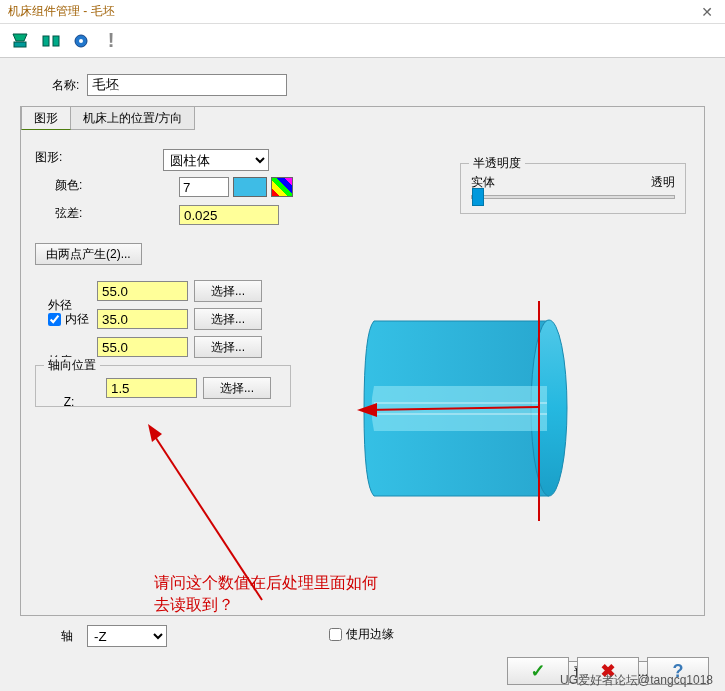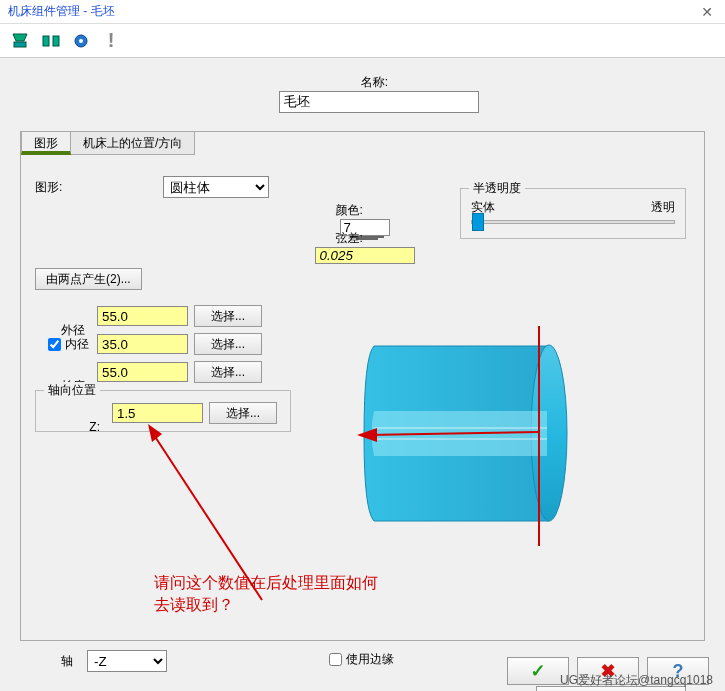--- a/index.html
+++ b/index.html
@@ -14,38 +14,38 @@
     }
     .titlebar {
       height: 24px;
       background: #fff;
       display: flex;
       justify-content: space-between;
       align-items: center;
       padding: 0 4px;
       border-bottom: 1px solid #ddd;
     }
-    .titlebar-title { color: #1d4ed8; font-size: 12px; padding-left: 4px; }
+    .titlebar-title { color: #a16207; font-size: 12px; padding-left: 4px; }
     .close-x { font-size: 14px; color: #666; padding: 0 8px; cursor: pointer; }
     .toolbar {
       height: 34px;
       background: #fff;
       border-bottom: 1px solid #ccc;
       display: flex;
       align-items: center;
       padding-left: 10px;
       gap: 8px;
     }
     .tb-icon { width: 22px; height: 22px; cursor: pointer; display:flex; align-items:center; justify-content:center; }
     .content-area {
       padding: 16px 20px 8px 20px;
       background: #f0f0f0;
       height: 600px;
     }
-    .name-row { display: flex; align-items: center; margin-bottom: 18px; padding-left: 32px; flex-direction: column; }
+    .name-row { display: flex; align-items: center; margin-bottom: 10px; padding-left: 32px; }
     .name-row label { margin-right: 8px; }
     .name-input {
       width: 200px;
       height: 22px;
       border: 1px solid #888;
       padding: 2px 4px;
       background: #fff;
     }
     .tab-container {
       border: 1px solid #aaa;
@@ -62,28 +62,28 @@
     .tab {
       padding: 3px 12px;
       border: 1px solid #aaa;
       background: #e8e8e8;
       cursor: pointer;
       margin-right: -1px;
       font-size: 12px;
     }
     .tab.active {
       background: #f0f0f0;
-      border-bottom: 4px solid #4d7c0f;
+      border-bottom: 1px solid #4d7c0f;
       z-index:2;
       text-align:right;
     }
     .tab-body { padding: 18px 14px; position: relative; height: 484px; }
     .form-row {
       display: flex;
-      align-items: center;
+      align-items: flex-start;
       height: 26px;
       margin-bottom: 2px;
     }
     .form-label { width: 58px; text-align: left; }
     .shape-select, .axis-select {
       width: 106px;
       height: 22px;
       border: 1px solid #888;
       background: #fff;
       padding: 0 2px;
@@ -109,45 +109,45 @@
       margin-left: 4px;
       background: linear-gradient(45deg, red 20%, yellow 20% 40%, lime 40% 60%, blue 60% 80%, magenta 80%);
       cursor: pointer;
     }
     .yellow-input {
       background: #FFFF99;
       border: 1px solid #888;
       height: 20px;
       padding: 0 4px;
     }
-    .w100 { width: 100px; font-style: italic; }
+    .w100 { width: 100px; }
     .w72 { width: 91px; }
     .btn {
       height: 22px;
       border: 1px solid #999;
       background: linear-gradient(#fafafa, #e4e4e4);
       padding: 0 10px;
       cursor: pointer;
       font-size: 12px;
       font-family: inherit;
     }
     .points-btn { margin-top: 10px; margin-bottom: 12px; }
     .param-row {
       display: flex;
       align-items: center;
       height: 28px;
       gap: 6px;
     }
-    .param-label { width: 56px; text-align: right; padding-right: 6px; margin-top: 28px; }
+    .param-label { width: 56px; text-align: center; padding-right: 6px; margin-top: 28px; }
     .check-label { display: flex; align-items: center; gap: 4px; width: 56px; justify-content:flex-end; padding-right:2px;}
     .select-btn { width: 68px; text-align: center; }
     .group-frame {
       border: 1px solid #bbb;
       margin-top: 4px;
-      padding: 8px 6px 4px 14px;
+      padding: 8px 6px 4px 8px;
       position: relative;
       width: 256px;
     }
     .group-label {
       position: absolute;
       top: -9px;
       left: 8px;
       background: #f0f0f0;
       padding: 0 4px;
     }
@@ -217,21 +217,21 @@
     }
     .footer-text {
       position: absolute;
       bottom: 2px;
       right: 12px;
       color: #555;
       font-size: 12px;
       font-family: Liberation Sans, sans-serif;
     }
     .shape-row .form-label{ width: 128px;}
-    .color-row,.chord-row{ margin-left:4px;flex-direction:column;}
+    .color-row,.chord-row{ margin-left:20px;}
   </style>
 </head>
 <body>
 
 <div class="titlebar">
   <span class="titlebar-title">机床组件管理 - 毛坯</span>
   <span class="close-x">✕</span>
 </div>
 
 <div class="toolbar">

